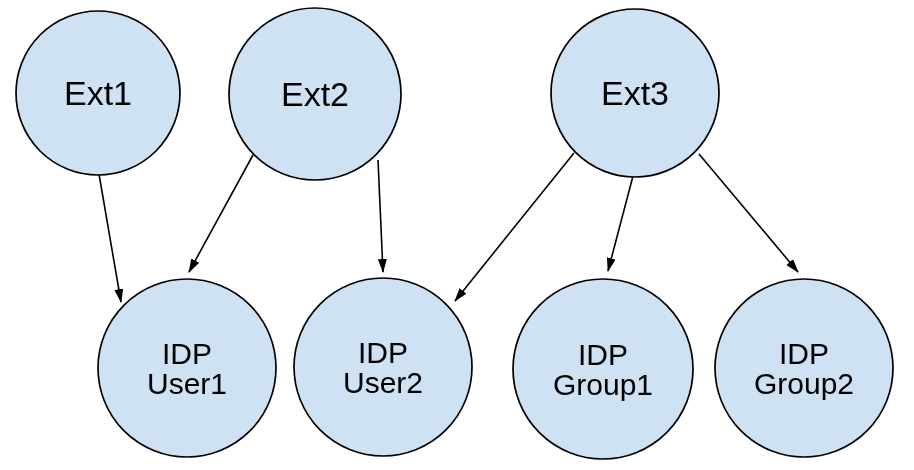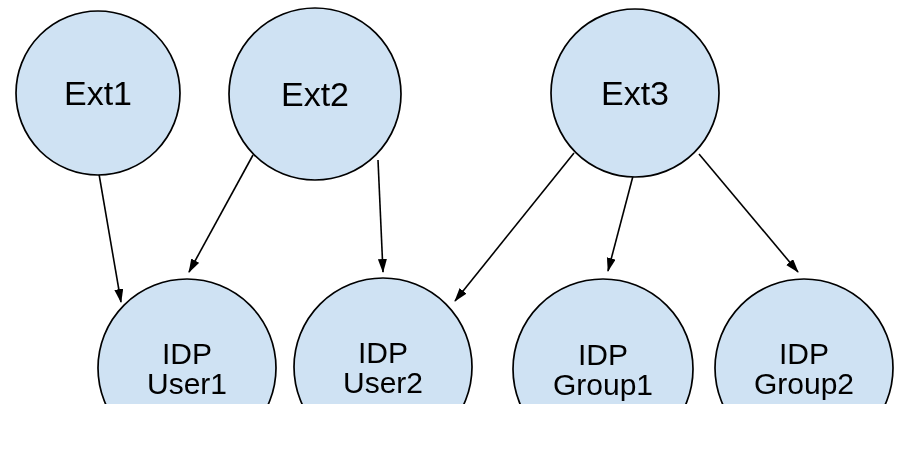--- a/index.html
+++ b/index.html
@@ -4,21 +4,21 @@
 <style>
   html, body {
     margin: 0;
     padding: 0;
     background: #ffffff;
     font-family: "Liberation Sans", sans-serif;
   }
   .canvas {
     position: relative;
     width: 914px;
-    height: 404px;
+    height: 470px;
     background: #ffffff;
     overflow: hidden;
   }
   svg { display: block; }
   .node-circle { stroke-linejoin: round; }
   .node-label {
     font-family: "Liberation Sans", sans-serif;
     fill: #000000;
     text-anchor: middle;
   }

